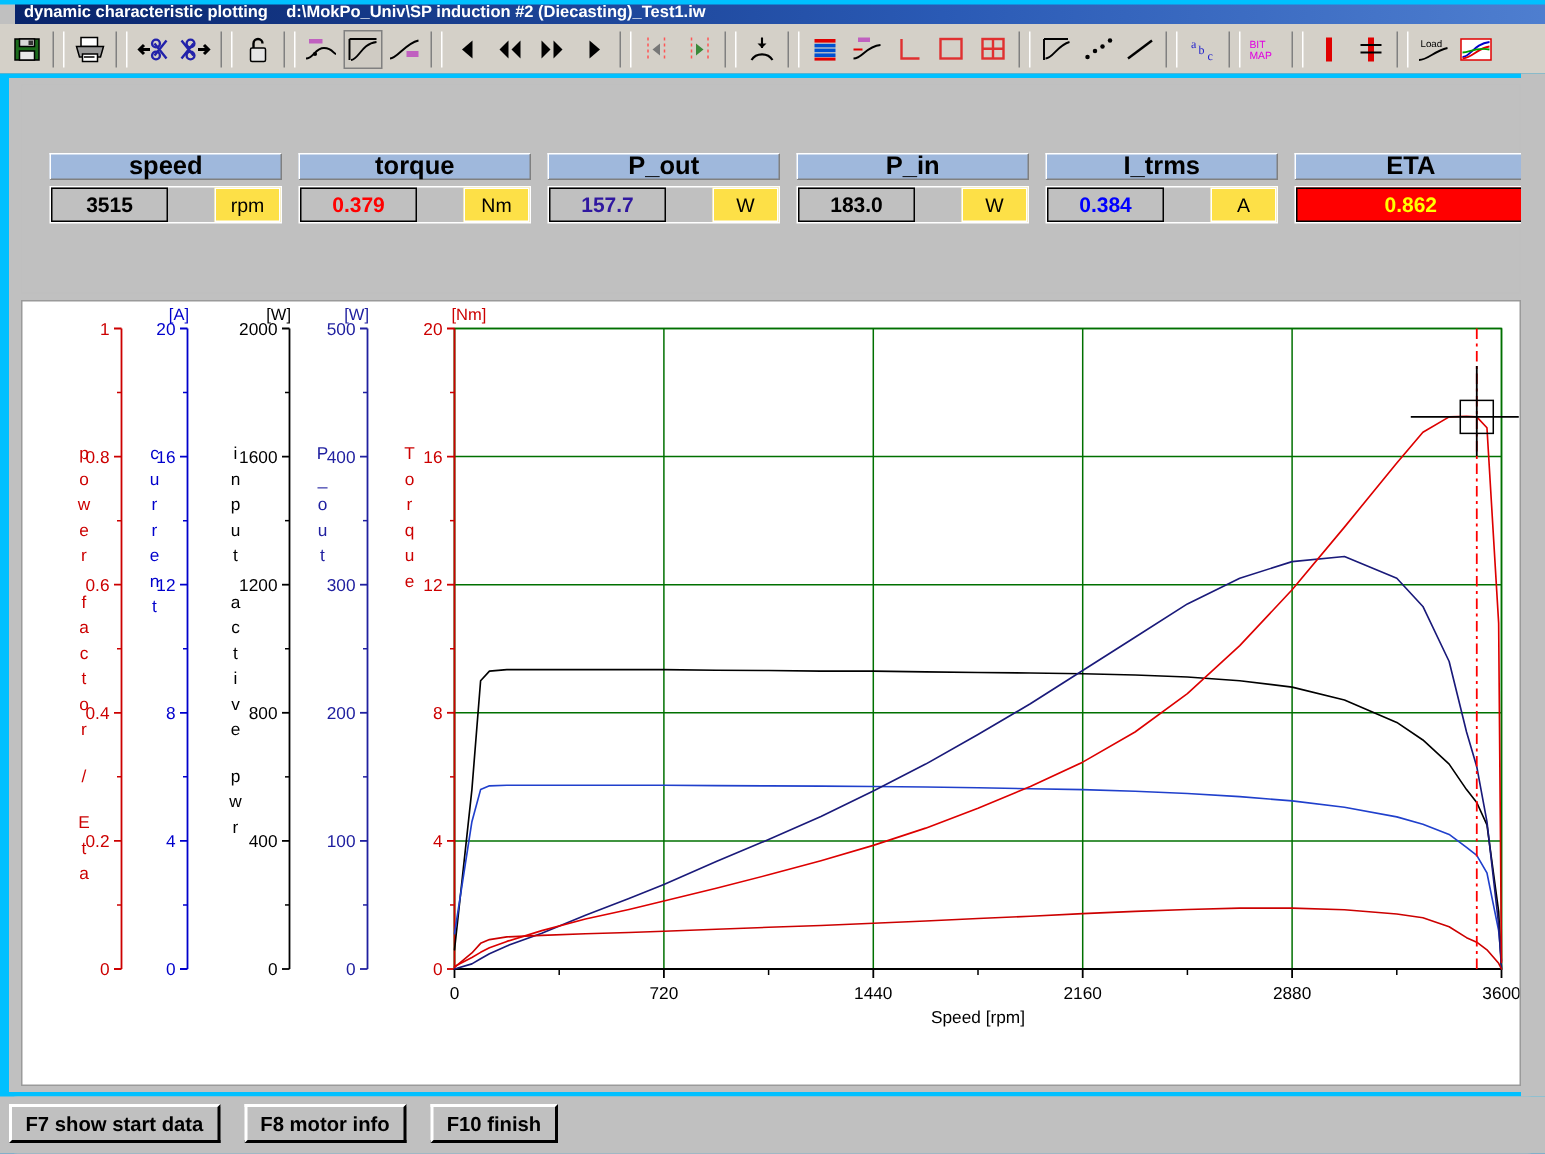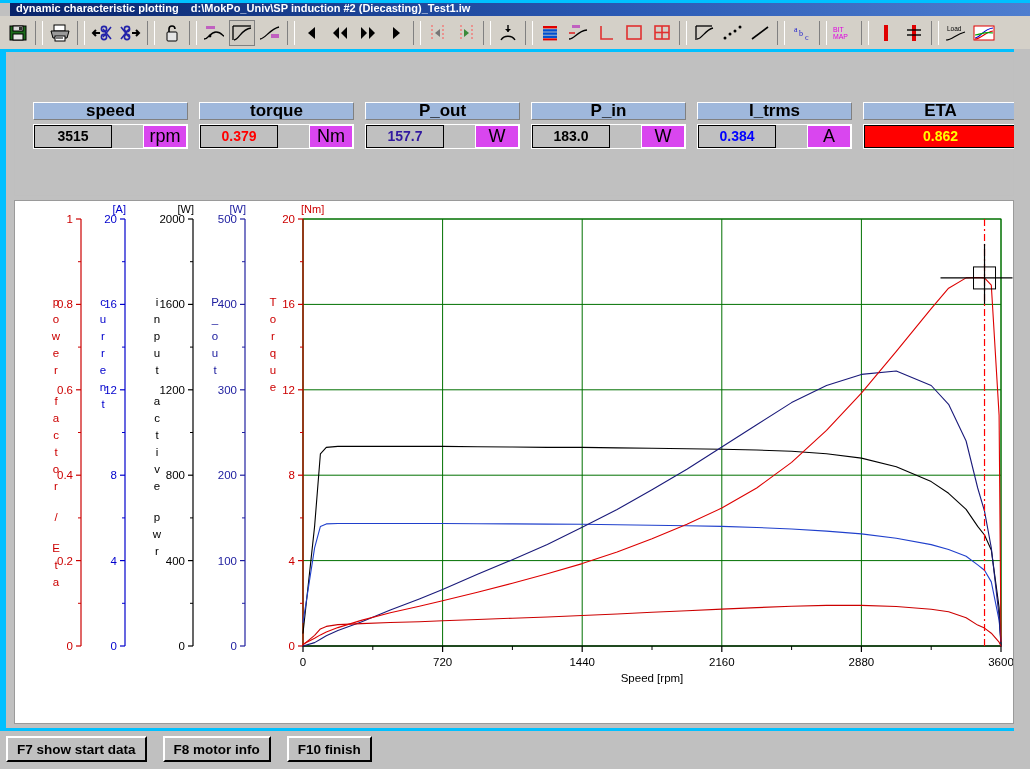--- a/index.html
+++ b/index.html
@@ -32,22 +32,22 @@
   .readpanel{position:absolute;left:8px;top:4px;width:1000px;height:140px;background:#c0c0c0;
     border:1px solid #bfbfbf;box-sizing:border-box;}
   .readrow{position:absolute;left:18px;top:45px;display:flex;gap:11px;}
   .meter{width:155px;}
   .meter .hdr{height:18px;background:#9fb8dc;border:1px solid #ffffff;border-right-color:#808080;
     border-bottom-color:#808080;box-sizing:border-box;text-align:center;font-size:17px;
     font-weight:bold;color:#000;line-height:16px;}
   .meter .vals{margin-top:4px;height:25px;display:flex;border:1px solid #ffffff;box-sizing:border-box;}
   .meter .v{flex:0 0 78px;border:1px solid #000;box-sizing:border-box;background:#c0c0c0;
     text-align:center;font-size:14px;font-weight:bold;line-height:21px;}
-  .meter .u{flex:1;border:1px solid #ffffff;box-sizing:border-box;background:#d946ef;
-    text-align:center;font-size:18px;line-height:21px;color:#000;margin-left:31px;}
+  .meter .u{flex:1;border:1px solid #ffffff;box-sizing:border-box;background:#fde047;
+    text-align:center;font-size:13px;line-height:21px;color:#000;margin-left:31px;}
   .meter.eta .vals{border:1px solid #ffffff;}
   .meter.eta .v{flex:1;background:#ff0000;color:#ffff00;border:1px solid #000;}
 
   
   .chartwrap{position:absolute;left:8px;top:148px;width:1000px;height:524px;background:#ffffff;
     border:1px solid #9a9a9a;box-sizing:border-box;}
   .chart{position:absolute;left:0;top:0;width:998px;height:522px;}
 
   
   .btnbar{position:absolute;left:0;top:731px;width:1030px;height:38px;background:#c0c0c0;border-radius:12px;}

